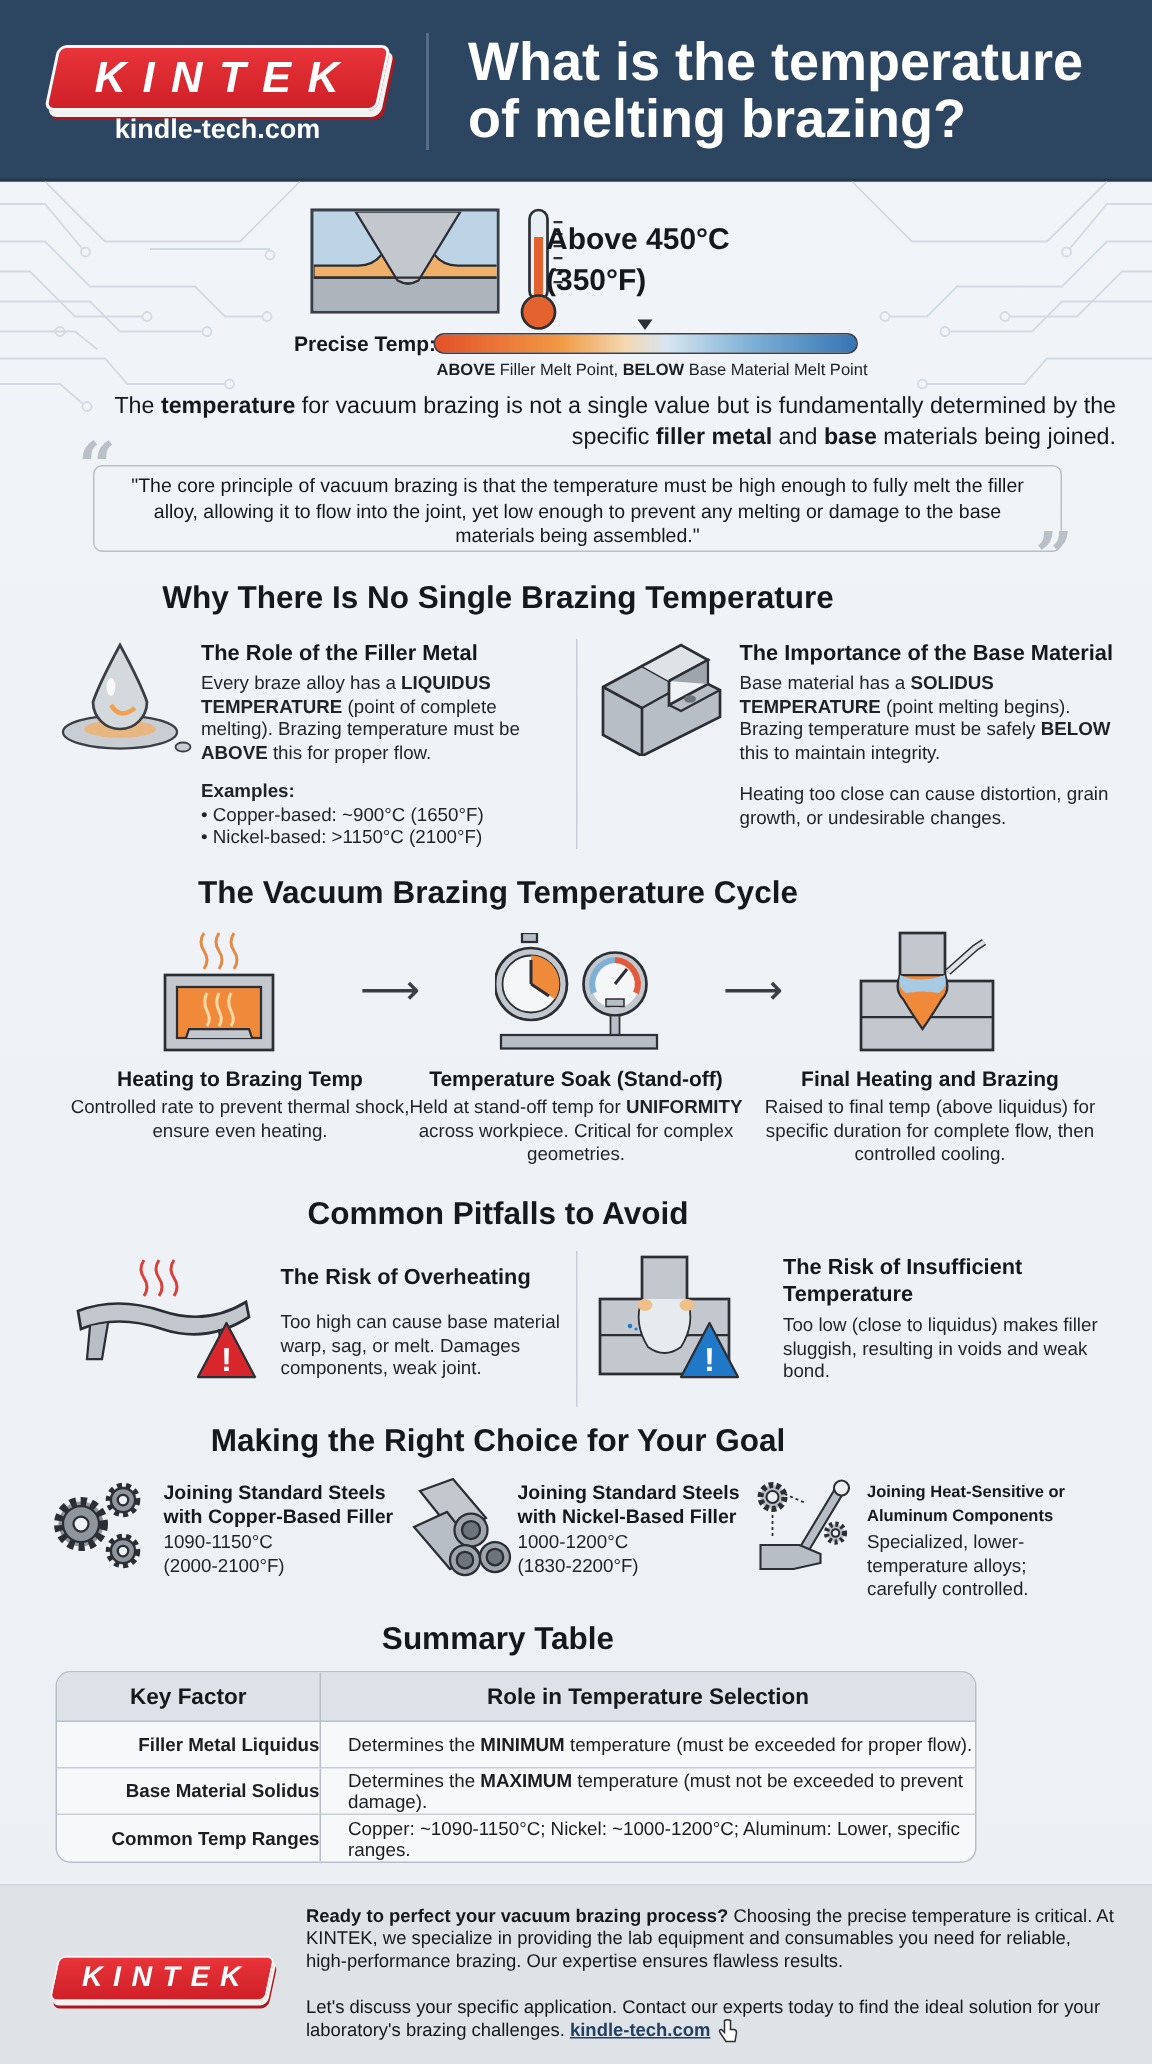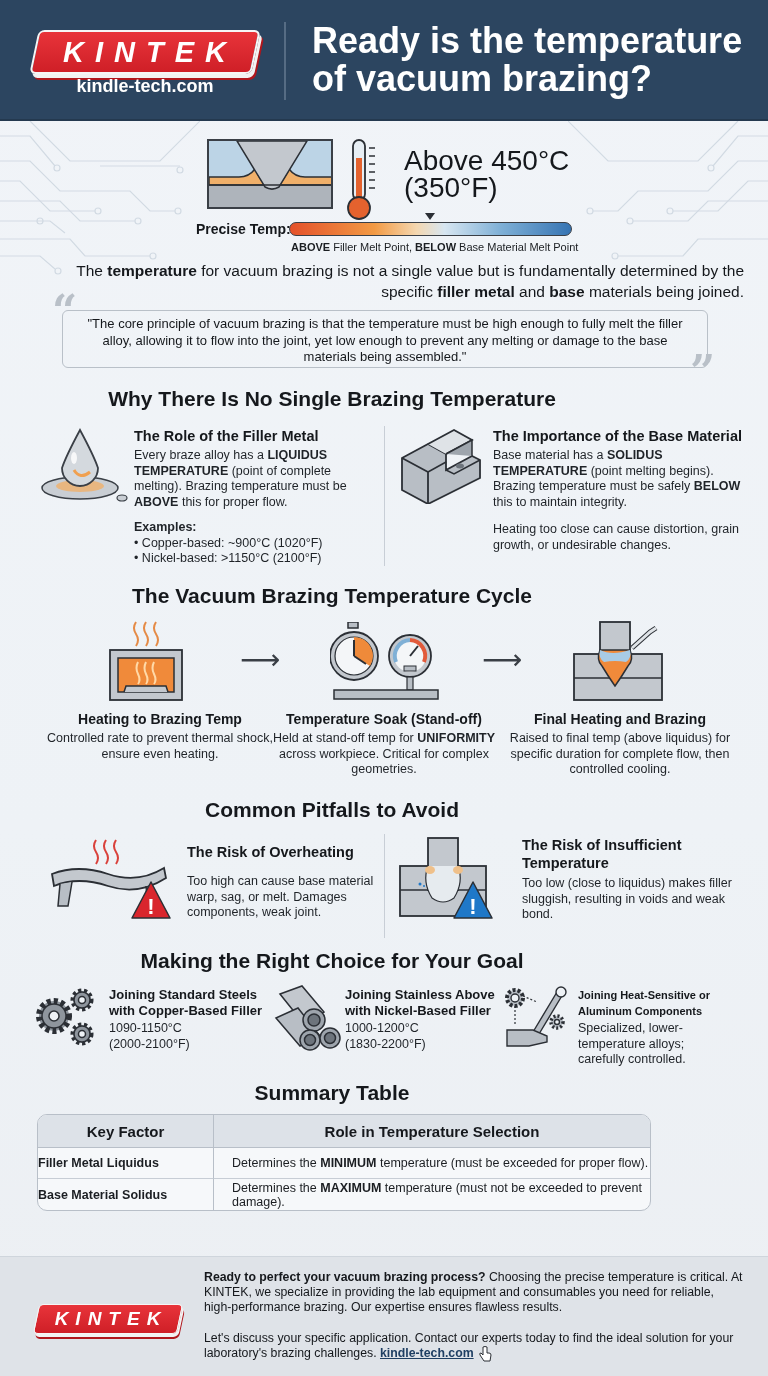--- a/index.html
+++ b/index.html
@@ -51,21 +51,21 @@
   }
   
   .circuit { position: absolute; top: 121px; width: 200px; height: 160px; opacity: 0.9; }
   
   .hero-joint {
     position: absolute; left: 207px; top: 139px; width: 126px; height: 70px;
     border: 2px solid #3a3f46; background: #b9d3e6; overflow: hidden;
   }
   .hero-thermo { position: absolute; left: 345px; top: 138px; width: 36px; height: 84px; }
   .hero-temp {
-    position: absolute; left: 404px; top: 147px; font-size: 28px; font-weight: normal;
+    position: absolute; left: 364px; top: 147px; font-size: 20px; font-weight: bold;
     line-height: 27px; color: #15181c;
   }
   .precise-label {
     position: absolute; left: 196px; top: 221px; font-size: 14px; font-weight: bold; color: #15181c;
   }
   .temp-bar {
     position: absolute; left: 289px; top: 222px; width: 283px; height: 14px;
     border-radius: 8px; border: 1.5px solid #3a3f46;
     background: linear-gradient(90deg, #e4512a 0%, #f29a44 30%, #f4d7b0 45%, #d7e6f1 55%, #7fb0d6 75%, #3674b3 100%);
   }
@@ -122,21 +122,21 @@
     border-collapse: separate; border-spacing: 0; background: #f6f8fa;
   }
   .sum-table th {
     background: #dde2e8; font-size: 15px; font-weight: bold; height: 33px; color: #15181c;
     border-bottom: 1.5px solid #b8bfc8;
   }
   .sum-table td {
     font-size: 12.5px; height: 31px; color: #1b1e22; border-bottom: 1px solid #c7cdd5;
   }
   .sum-table tr:last-child td { border-bottom: none; }
-  .sum-table td.k { font-weight: bold; text-align: left; width: 176px; border-right: 1.5px solid #b8bfc8; }
+  .sum-table td.k { font-weight: bold; text-align: right; width: 176px; border-right: 1.5px solid #b8bfc8; }
   .sum-table th.k { width: 176px; border-right: 1.5px solid #b8bfc8; }
   .sum-table td.v { padding-left: 18px; }
   
   .footer {
     position: absolute; left: 0; top: 1256px; width: 768px; height: 120px;
     background: #dfe3e8; border-top: 1px solid #cfd5dc;
   }
   .f-logo-badge {
     position: absolute; left: 36px; top: 1304px; width: 144px; height: 30px;
     transform: skewX(-12deg);
@@ -158,21 +158,21 @@
 </head>
 <body>
 
 <div class="page">
 
   <div class="header">
     <div class="logo-badge"></div>
     <div class="logo-text">KINTEK</div>
     <div class="logo-url">kindle-tech.com</div>
     <div class="header-divider"></div>
-    <h1 class="header-title">Ready is the temperature of vacuum brazing?</h1>
+    <h1 class="header-title">What is the temperature of melting brazing?</h1>
   </div>
 
   <svg class="circuit" style="left:0" viewBox="0 0 200 160">
     <g fill="none" stroke="#cfd8e1" stroke-width="1.2">
       <path d="M30 0 L70 40 L160 40 L200 0"></path>
         <path d="M0 15 L30 15 L55 45"></path>
         <circle cx="57" cy="47" r="3"></circle>
       <path d="M0 40 L30 40 L60 70 L130 70 L150 90 L175 90"></path>
         <circle cx="178" cy="90" r="3"></circle>
       <path d="M0 60 L20 60 L50 90 L95 90"></path>
@@ -250,21 +250,21 @@
     <ellipse cx="42" cy="60" rx="24" ry="6" fill="#f0b06a" opacity="0.8"></ellipse>
     <path d="M42 4 Q28 30 24 42 A18 18 0 0 0 60 42 Q56 30 42 4 Z" fill="#d4d9de" stroke="#3a3f46" stroke-width="1.8"></path>
     <path d="M36 44 Q42 54 52 46" fill="none" stroke="#f0a050" stroke-width="3"></path>
     <ellipse cx="36" cy="32" rx="3" ry="6" fill="#ffffff" opacity="0.8"></ellipse>
     <ellipse cx="84" cy="72" rx="5" ry="3" fill="#c9ced4" stroke="#3a3f46" stroke-width="1.2"></ellipse>
   </svg>
   <div class="col-title" style="left:134px;top:428px">The Role of the Filler Metal</div>
   <div class="col-text" style="left:134px;top:448px;width:240px"><span>Every braze alloy has a </span><b>LIQUIDUS TEMPERATURE</b><span> (point of complete melting). Brazing temperature must be </span><b>ABOVE</b><span> this for proper flow.</span></div>
   <div class="col-text" style="left:134px;top:520px;width:240px">
     <b>Examples:</b>
-    <div>• Copper-based: ~900°C (1020°F)</div>
+    <div>• Copper-based: ~900°C (1650°F)</div>
     <div>• Nickel-based: &gt;1150°C (2100°F)</div>
   </div>
 
   <div class="vdivider" style="left:384px;top:426px;height:140px"></div>
 
   <svg style="position:absolute;left:398px;top:428px;width:84px;height:76px" viewBox="0 0 84 76">
     <path d="M4 30 L30 16 L48 26 L48 42 L74 28 L82 32 L82 50 L30 76 L4 62 Z" fill="#b8bec5" stroke="#2b2f35" stroke-width="1.8"></path>
     <path d="M4 30 L30 44 L30 76" fill="none" stroke="#2b2f35" stroke-width="1.8"></path>
     <path d="M30 44 L48 34" fill="none" stroke="#2b2f35" stroke-width="1.5"></path>
     <path d="M30 16 L56 2 L74 12 L48 26" fill="#dfe3e7" stroke="#2b2f35" stroke-width="1.8"></path>
@@ -391,21 +391,21 @@
       <path d="M8 10 L30 2 L52 28 L32 40 Z" fill="#c3c8ce"></path>
       <path d="M4 34 L26 24 L48 52 L28 62 Z" fill="#b8bec5"></path>
       <circle cx="42" cy="36" r="11" fill="#9ea5ad"></circle>
         <circle cx="42" cy="36" r="6" fill="#6d747c"></circle>
       <circle cx="38" cy="56" r="10" fill="#9ea5ad"></circle>
         <circle cx="38" cy="56" r="5.5" fill="#6d747c"></circle>
       <circle cx="58" cy="54" r="10" fill="#9ea5ad"></circle>
         <circle cx="58" cy="54" r="5.5" fill="#6d747c"></circle>
     </g>
   </svg>
-  <div class="col-title" style="left:345px;top:987px;width:160px;font-size:13px;line-height:16px">Joining Stainless Above with Nickel-Based Filler</div>
+  <div class="col-title" style="left:345px;top:987px;width:160px;font-size:13px;line-height:16px">Joining Standard Steels with Nickel-Based Filler</div>
   <div class="col-text" style="left:345px;top:1021px;width:150px">
       <div>1000-1200°C</div>
       <div>(1830-2200°F)</div>
     </div>
 
   <svg style="position:absolute;left:503px;top:984px;width:70px;height:66px" viewBox="0 0 70 66">
     <g stroke="#2b2f35" stroke-width="1.4" fill="#b8bec5">
       <circle cx="12" cy="14" r="8" stroke-dasharray="3 2" stroke-width="4"></circle>
         <circle cx="12" cy="14" r="4" fill="#eef2f6"></circle>
       <path d="M30 48 L54 8 L60 10 L36 50 Z"></path>
@@ -432,20 +432,24 @@
     </thead>
     <tbody>
       <tr>
         <td class="k">Filler Metal Liquidus</td>
         <td class="v"><span>Determines the </span><b>MINIMUM</b><span> temperature (must be exceeded for proper flow).</span></td>
       </tr>
       <tr>
         <td class="k">Base Material Solidus</td>
         <td class="v"><span>Determines the </span><b>MAXIMUM</b><span> temperature (must not be exceeded to prevent damage).</span></td>
       </tr>
+      <tr>
+        <td class="k">Common Temp Ranges</td>
+        <td class="v"><span>Copper: ~1090-1150°C; Nickel: ~1000-1200°C; Aluminum: Lower, specific ranges.</span></td>
+      </tr>
     </tbody>
   </table>
 
   <div class="footer"></div>
   <div class="f-logo-badge"></div>
   <div class="f-logo-text">KINTEK</div>
   <p class="f-text" style="top:1270px"><b>Ready to perfect your vacuum brazing process?</b><span> Choosing the precise temperature is critical. At KINTEK, we specialize in providing the lab equipment and consumables you need for reliable, high-performance brazing. Our expertise ensures flawless results.</span></p>
   <p class="f-text" style="top:1331px"><span>Let's discuss your specific application. Contact our experts today to find the ideal solution for your laboratory's brazing challenges. </span><a class="f-link">kindle-tech.com</a><svg style="display:inline-block;vertical-align:middle;margin-left:4px" width="14" height="16" viewBox="0 0 14 16">
         <path d="M5 1 L5 9 L3 7 Q1 7 2 9 L6 15 L12 15 L13 9 Q13 7 11 7 L9 7 L9 1 Q7 0 5 1 Z" fill="#ffffff" stroke="#2b2f35" stroke-width="1"></path>
       </svg></p>

